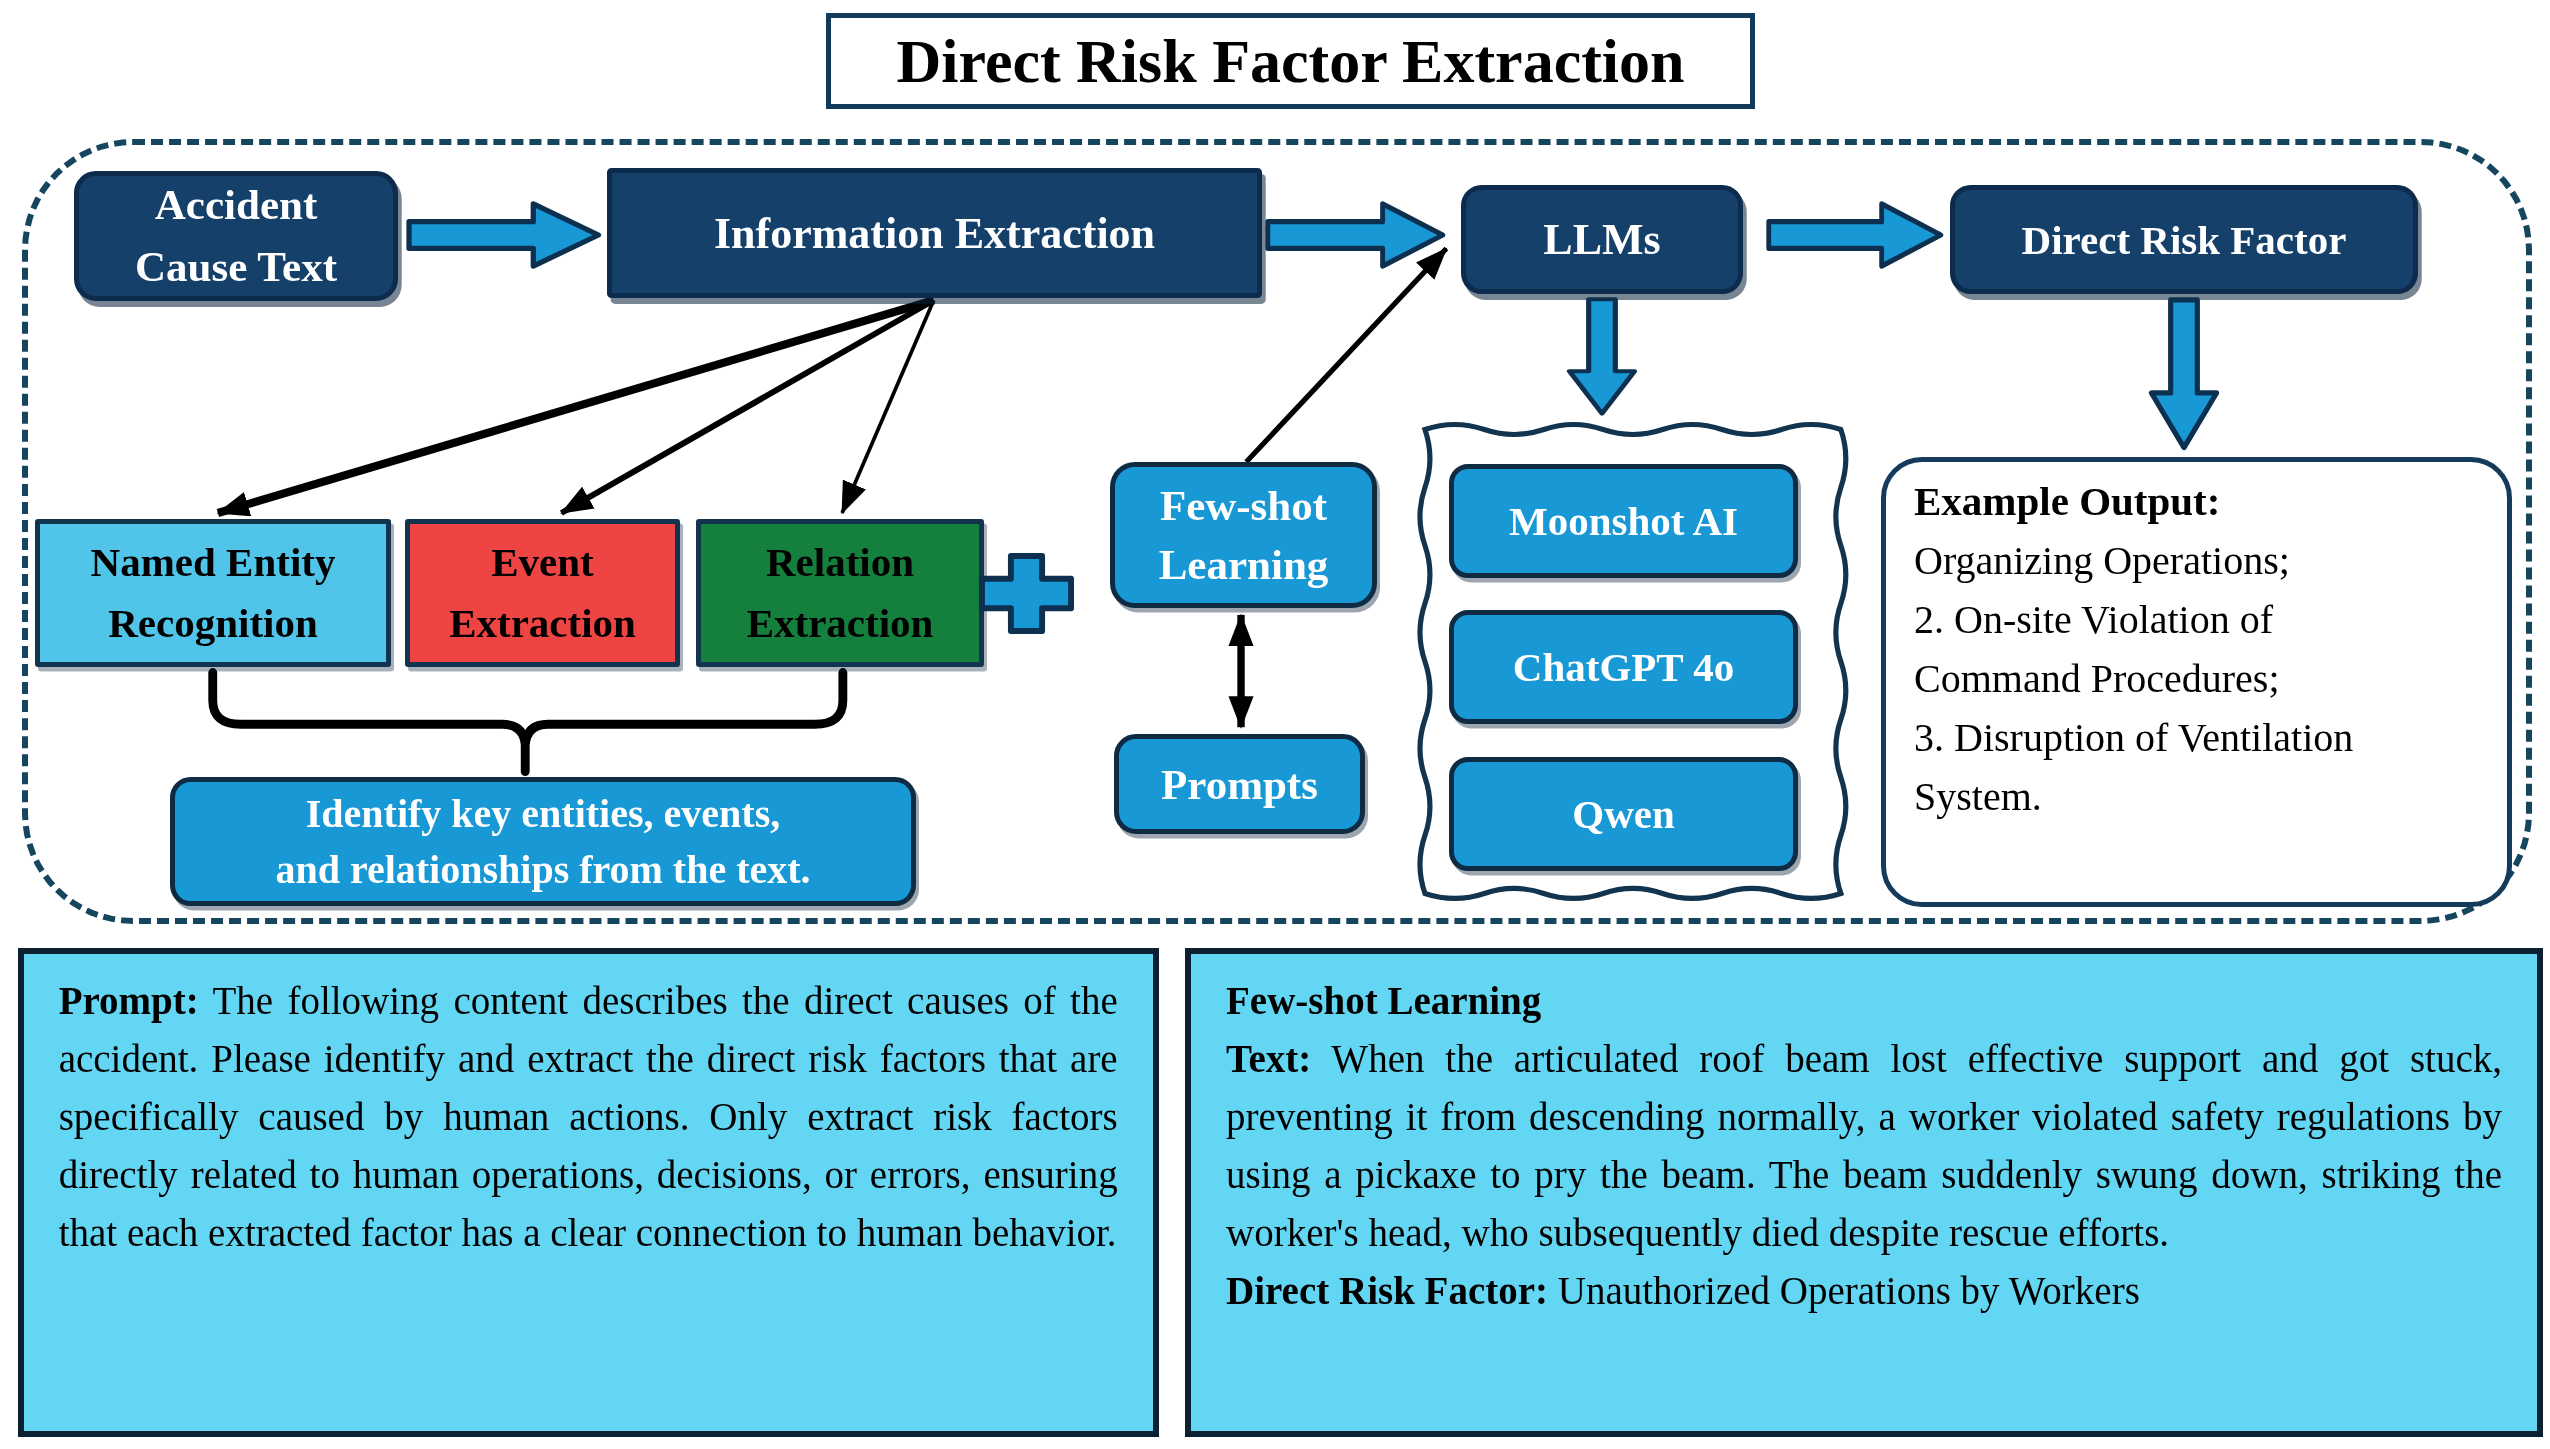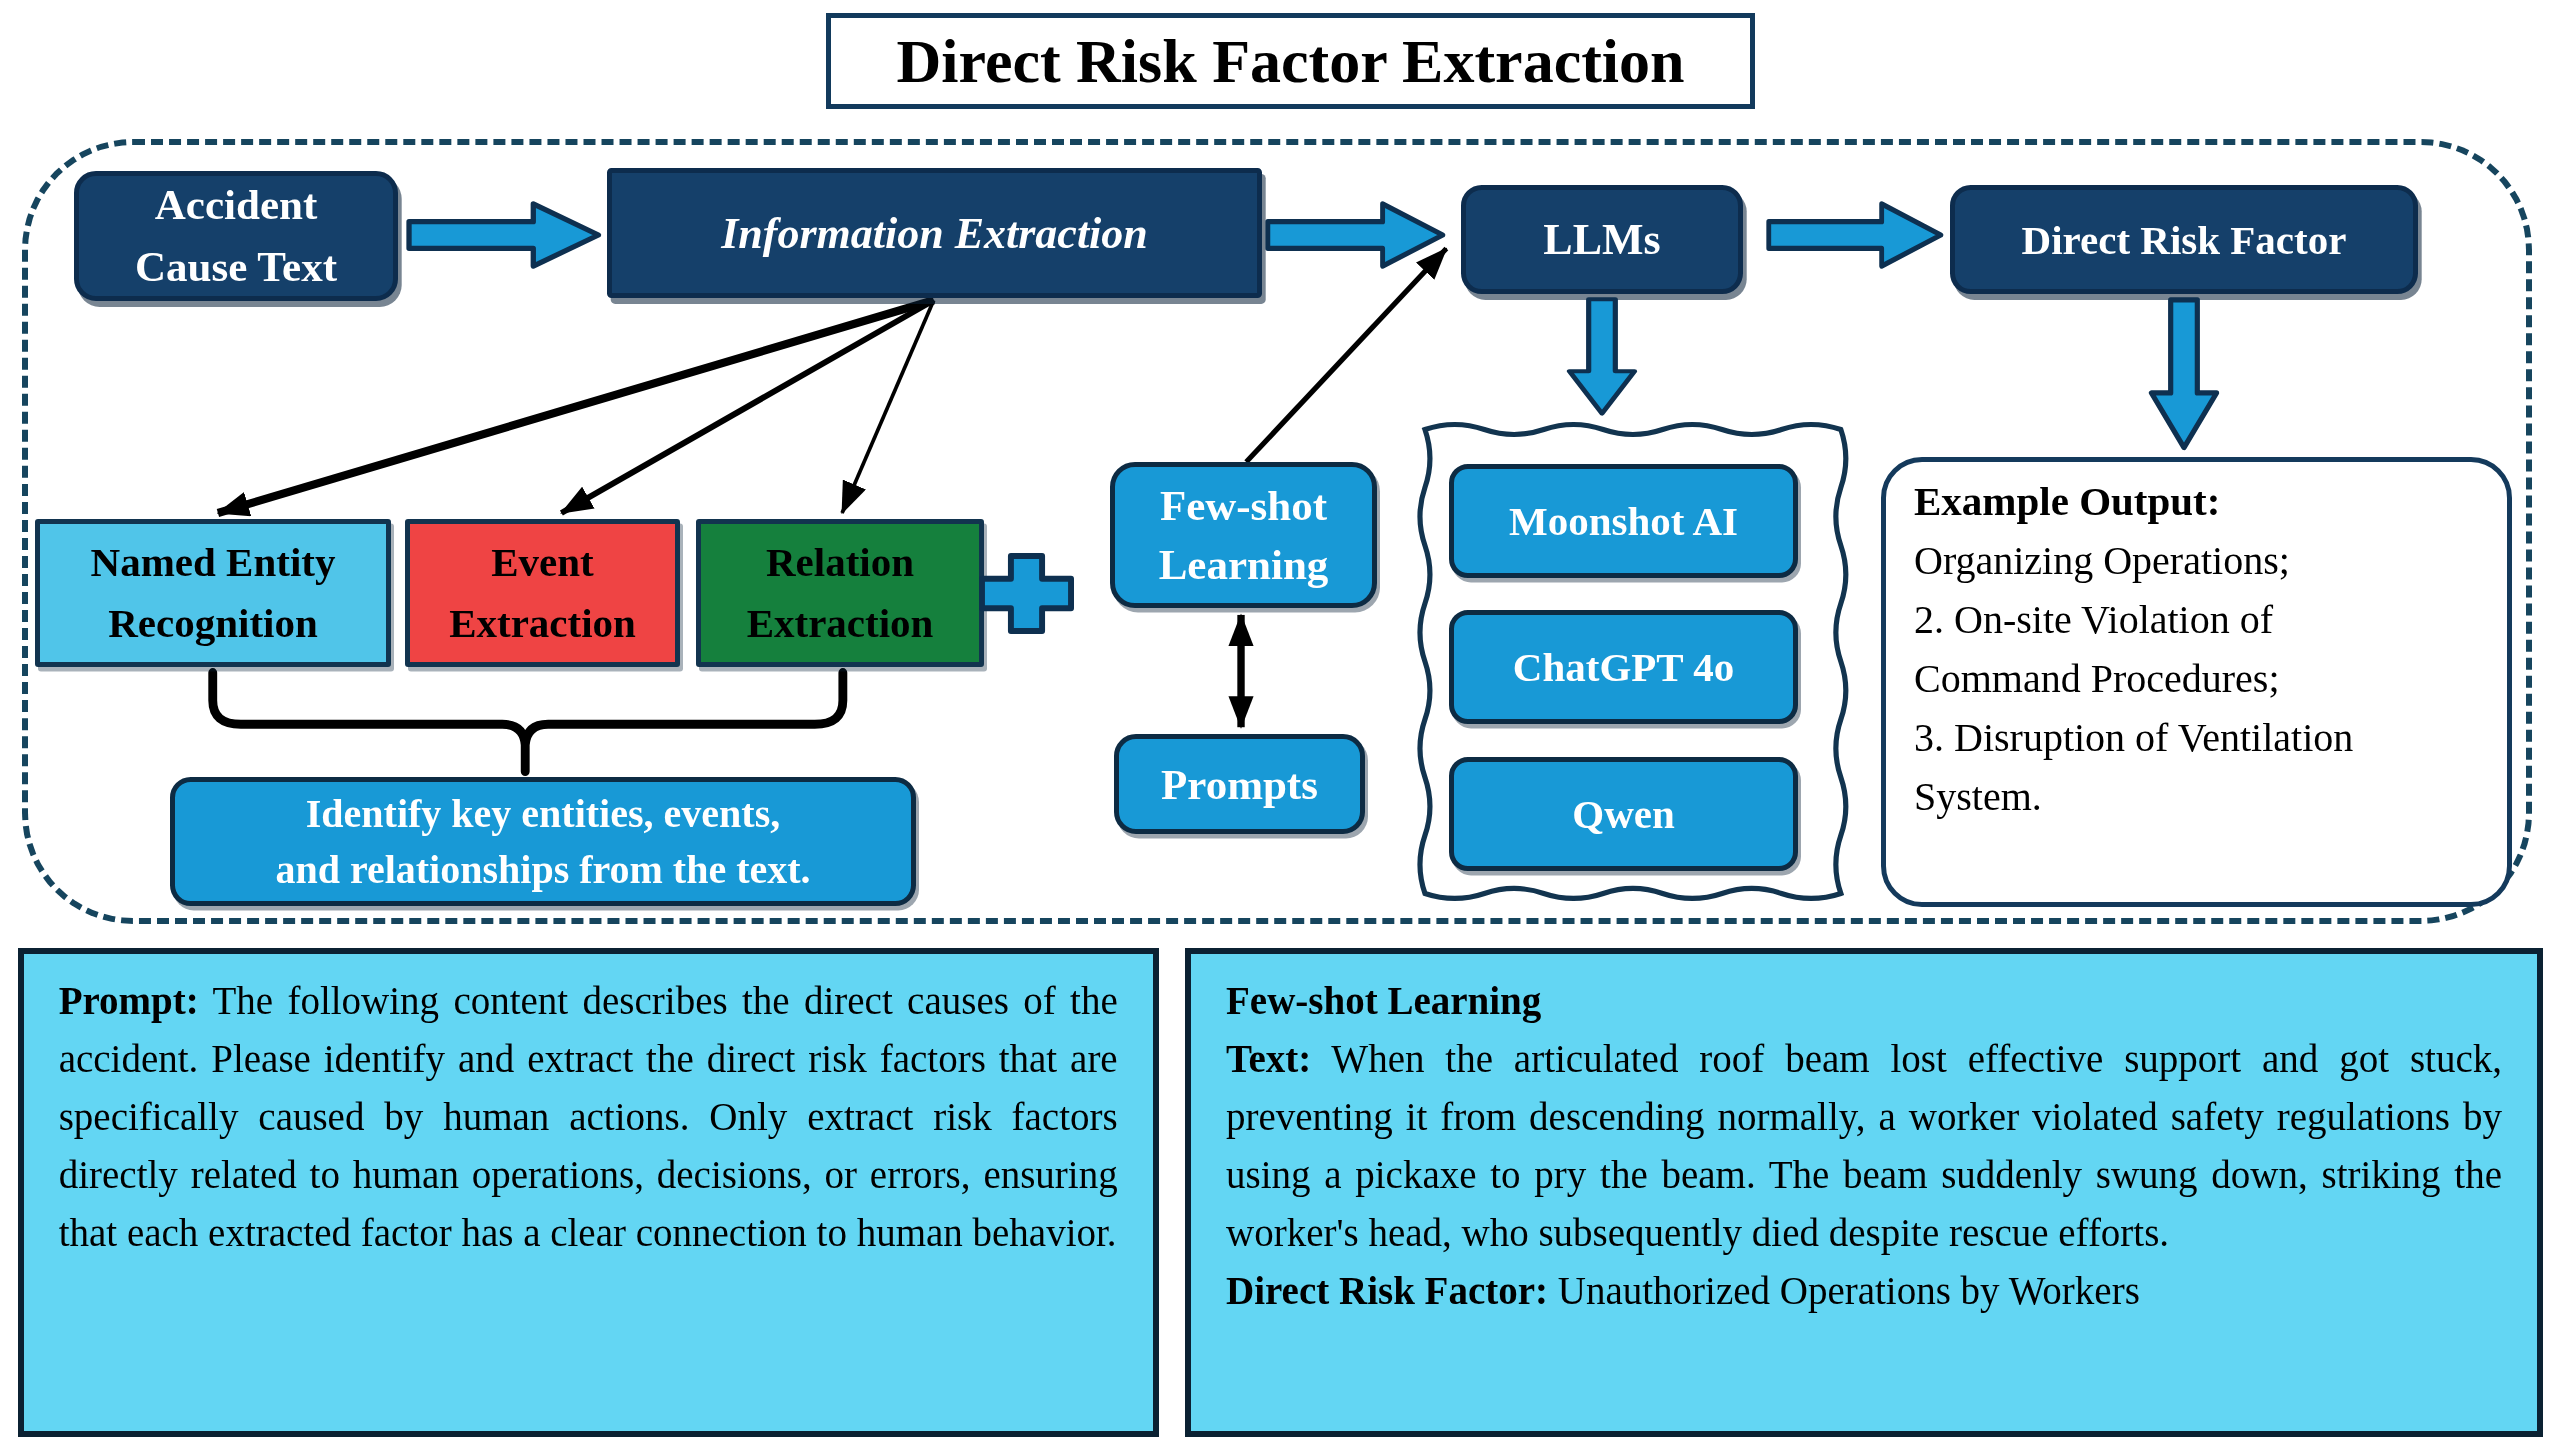--- a/index.html
+++ b/index.html
@@ -11,21 +11,21 @@
     border:5.2px solid #123a5c;display:flex;align-items:center;justify-content:center;
     font-weight:bold;font-size:62px;color:#000;z-index:2;}
   
   .dashed-frame{left:22px;top:139px;width:2510px;height:785px;border:6.6px dashed #16455e;
     border-radius:111px;z-index:0;}
   
   .navy{background:#15406a;border:5.2px solid #0d2c4d;color:#fff;font-weight:bold;
     display:flex;flex-direction:column;align-items:center;justify-content:center;
     text-align:center;box-shadow:3.7px 5.9px 0 rgba(10,33,56,.55);z-index:2;}
   .box-accident{left:74px;top:171px;width:324px;height:130px;border-radius:22px;font-size:43px;line-height:62px;}
-  .box-info{left:607px;top:168px;width:655px;height:130px;border-radius:4.4px;font-size:44px;font-style:italic;}
+  .box-info{left:607px;top:168px;width:655px;height:130px;border-radius:4.4px;font-size:44px;}
   .box-llms{left:1461px;top:185px;width:282px;height:109px;border-radius:20.7px;font-size:44px;}
   .box-drf{left:1950px;top:185px;width:468px;height:109px;border-radius:20.7px;font-size:41px;}
   
   .cbox{border:5.9px solid #12344f;color:#000;font-weight:bold;display:flex;flex-direction:column;
     align-items:center;justify-content:center;text-align:center;font-size:41px;line-height:61px;
     border-radius:3px;box-shadow:3px 4.4px 0 rgba(10,33,56,.35);z-index:2;}
   .box-ner{left:35px;top:519px;width:356px;height:148px;background:#50c5e9;}
   .box-event{left:405px;top:519px;width:275px;height:148px;background:#ef4444;}
   .box-rel{left:696px;top:519px;width:288px;height:148px;background:#15803d;}
   

